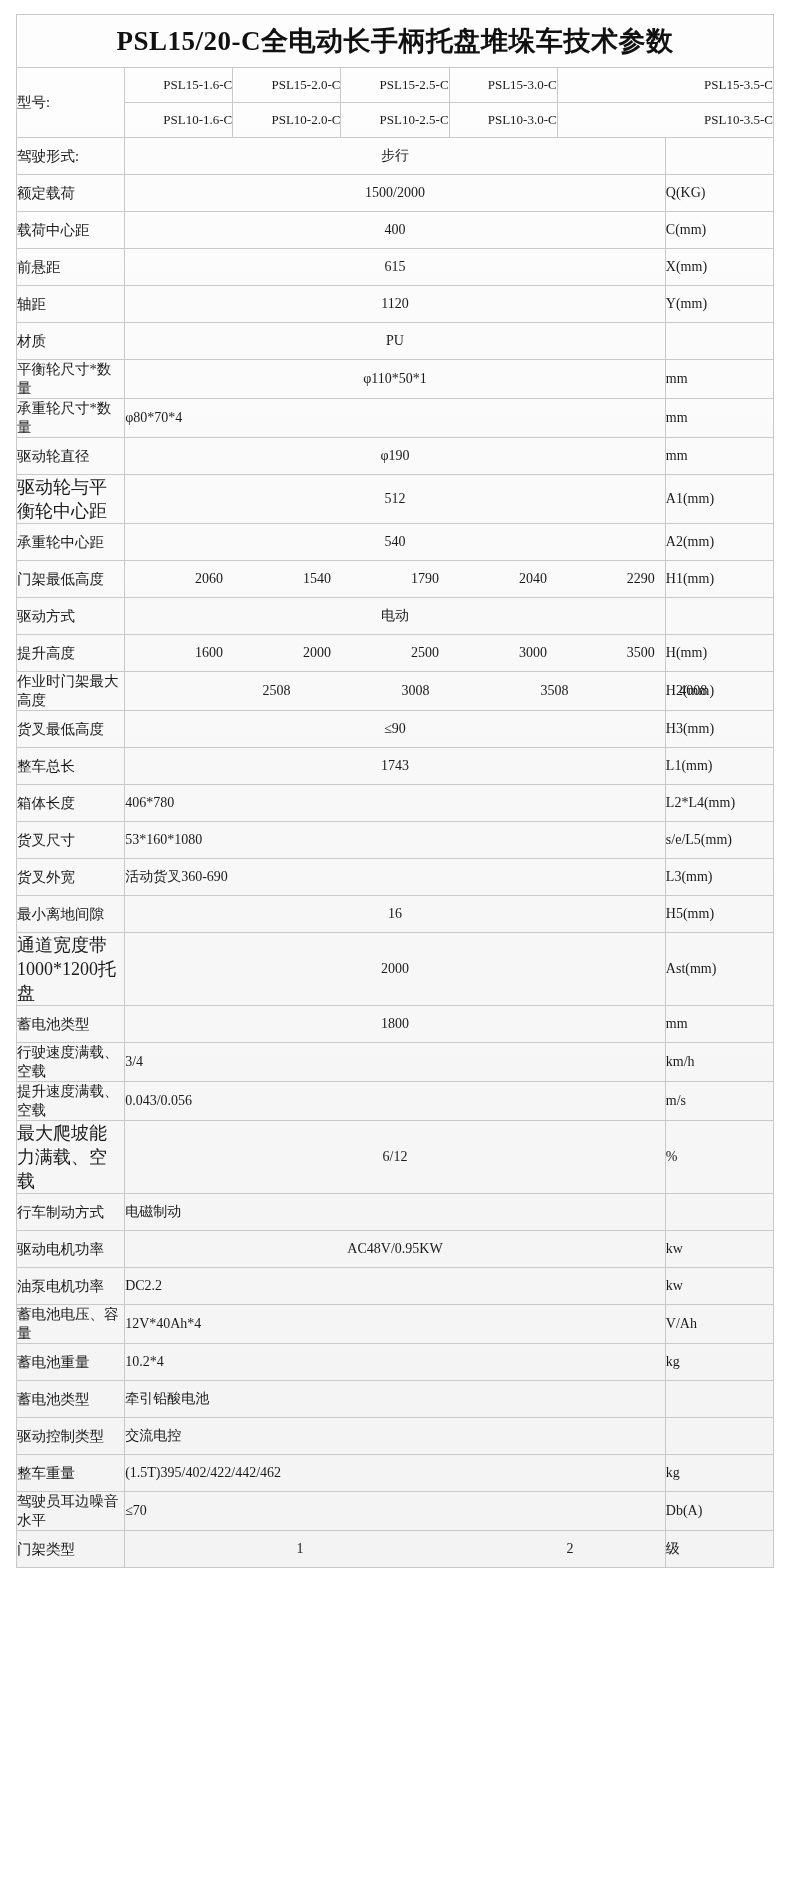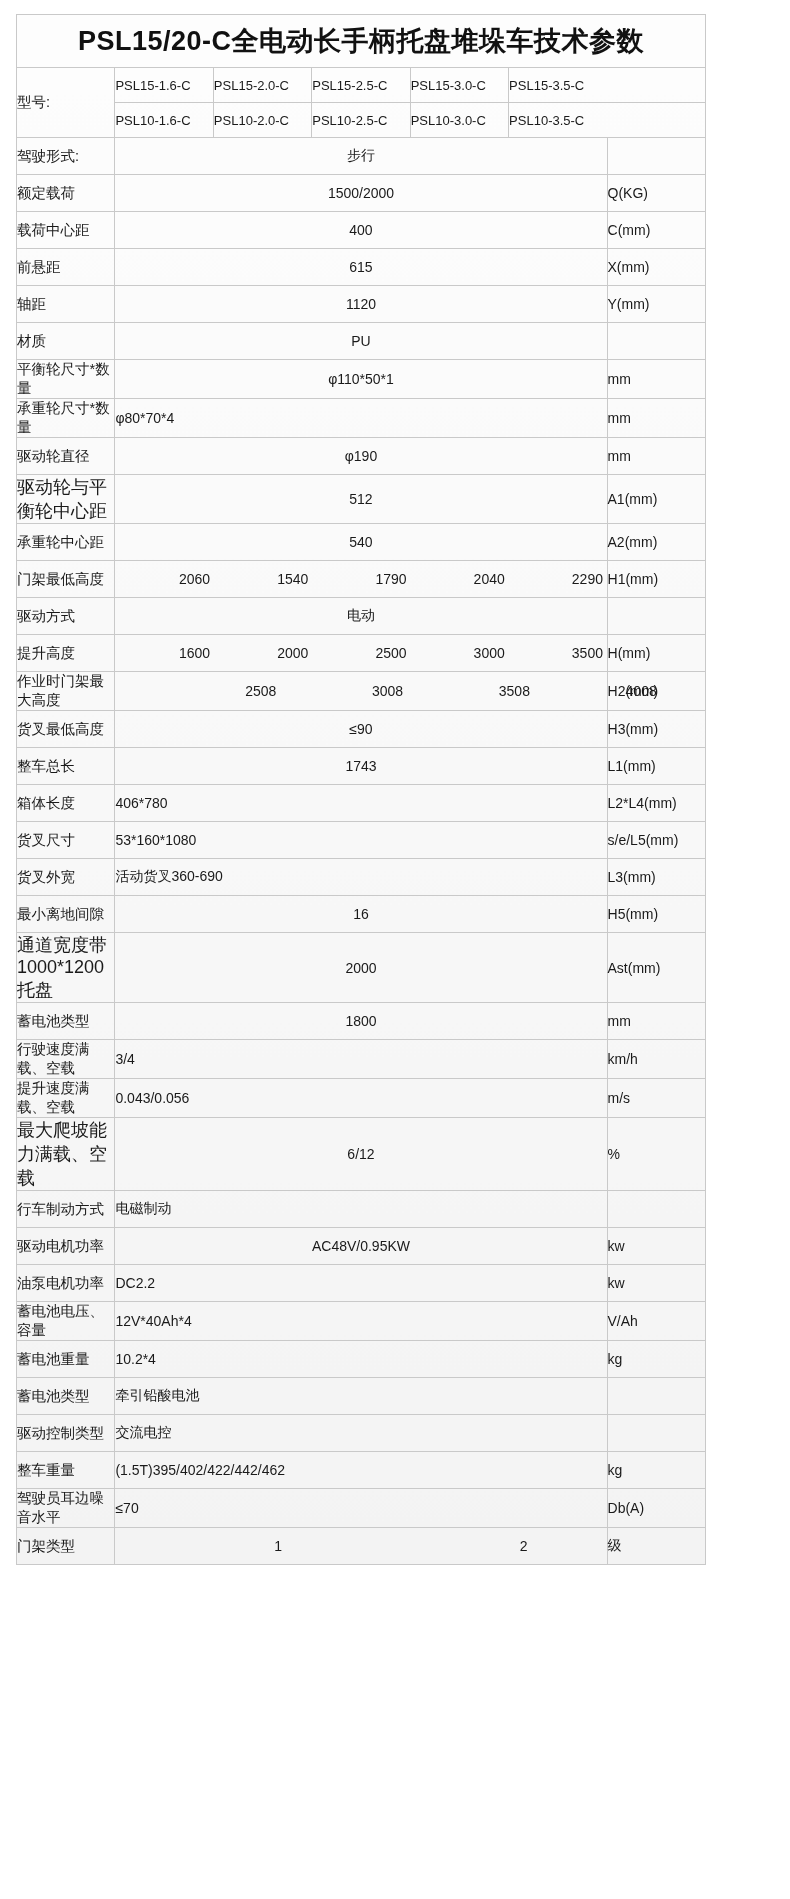--- a/index.html
+++ b/index.html
@@ -12,24 +12,25 @@
     font-family: "Liberation Sans", "DejaVu Sans", sans-serif;
   }
   .page {
     width: 790px;
     min-height: 1899px;
     box-sizing: border-box;
     padding: 14px 16px 20px 16px;
     background: #ffffff;
   }
   .spec-table {
-    width: 690px;
+    width: 758px;
     border-collapse: collapse;
     table-layout: fixed;
     background: linear-gradient(to bottom, #fdfdfd, #f3f3f3);
+    font-family: Liberation Serif, serif;
   }
   .spec-table td, .spec-table th {
     border: 1px solid #c9c9c9;
     padding: 0;
     vertical-align: middle;
     background: transparent;
   }
   .title-cell {
     height: 52px;
     text-align: center;
@@ -60,21 +61,21 @@
   }
   .value-cell {
     padding: 6px 6px;
     font-size: 14px;
     color: #1a1a1a;
     text-align: center;
   }
   .model-cell {
     font-size: 13px;
     color: #1a1a1a;
-    text-align: left;
+    text-align: right;
     padding: 8px 2px;
     height: 34px;
   }
   .multi {
     display: flex;
     justify-content: space-around;
     align-items: center;
     width: 100%;
   }
   .multi > span {

